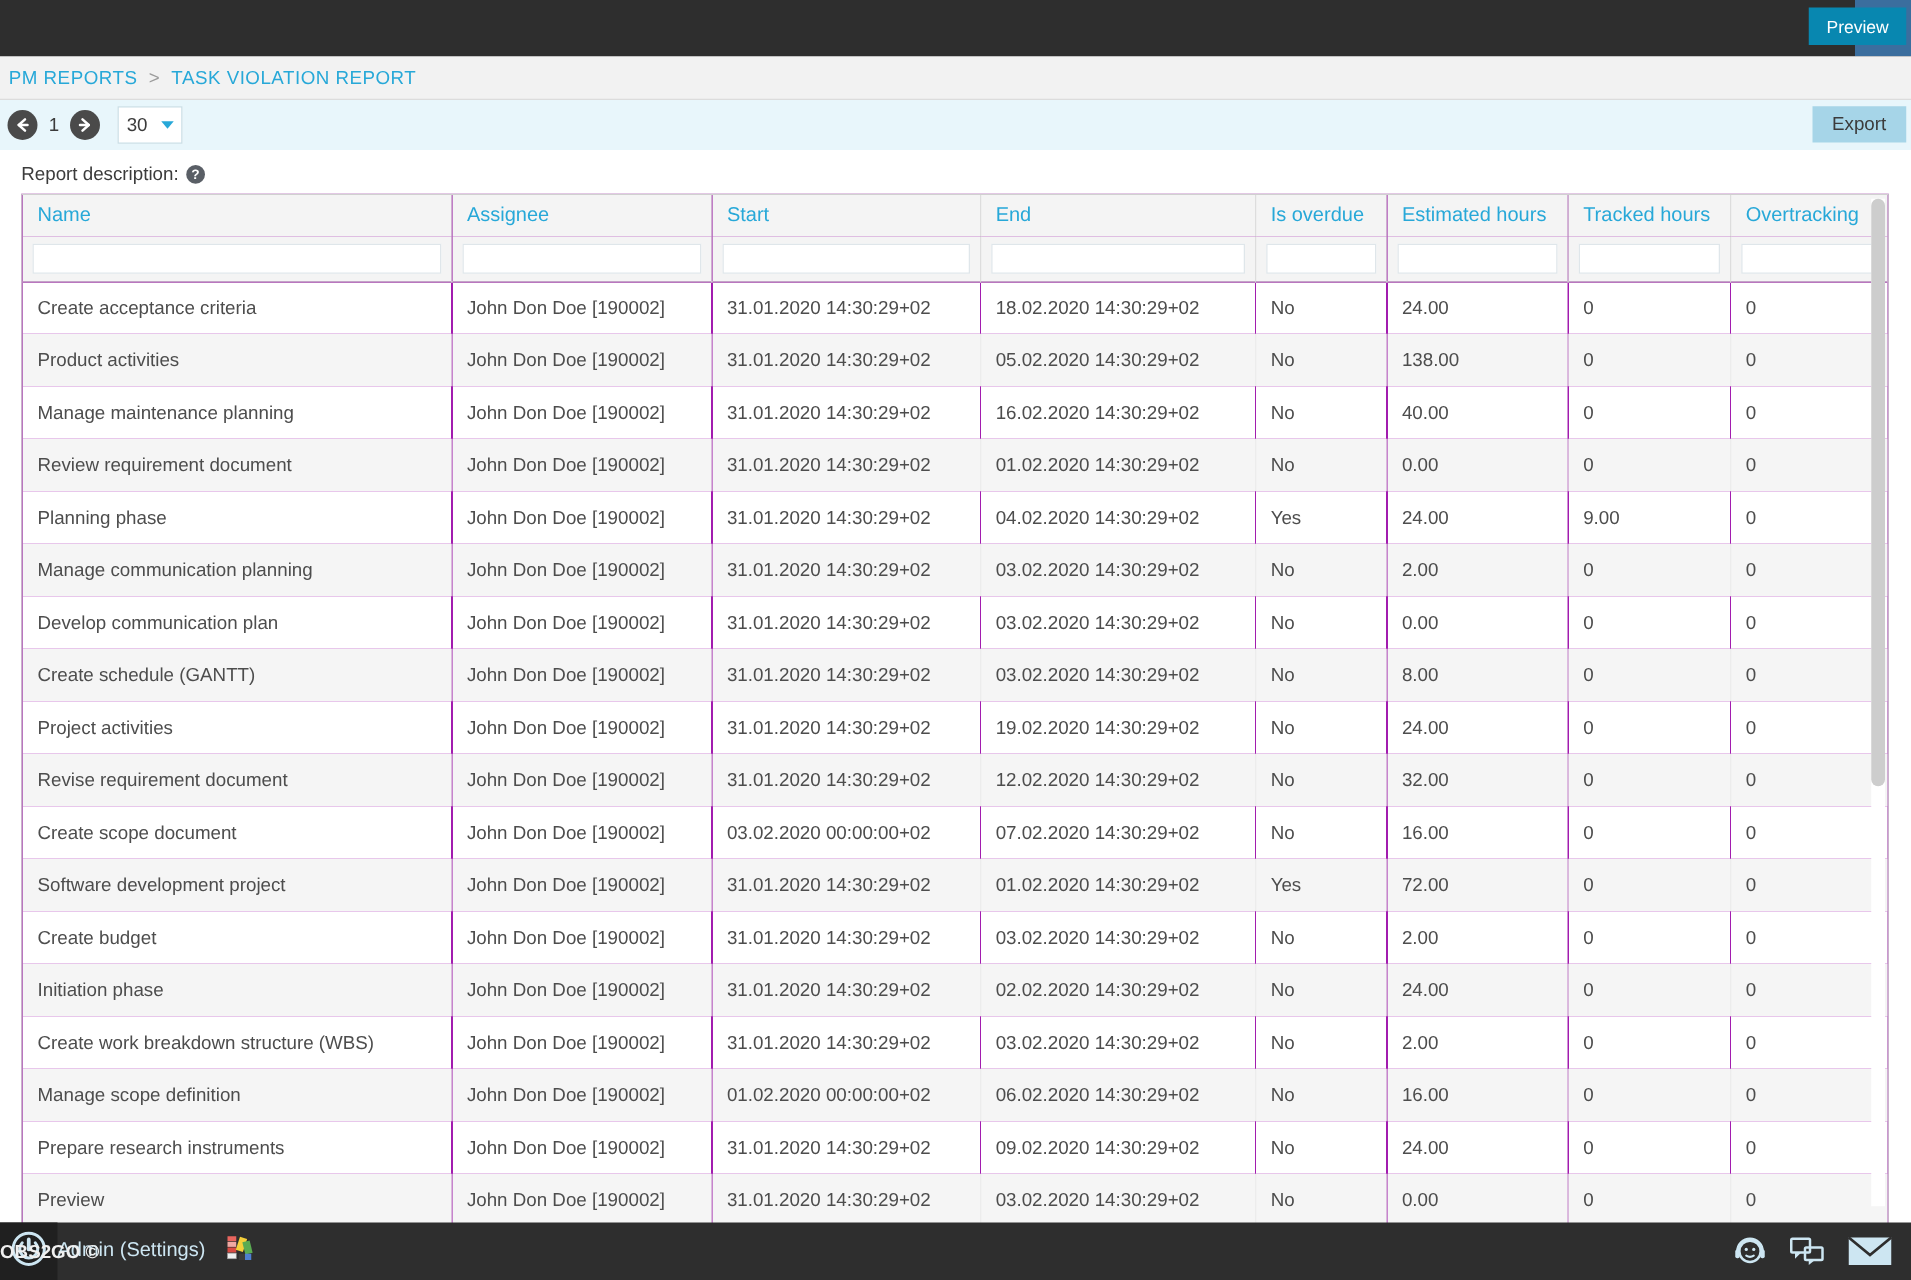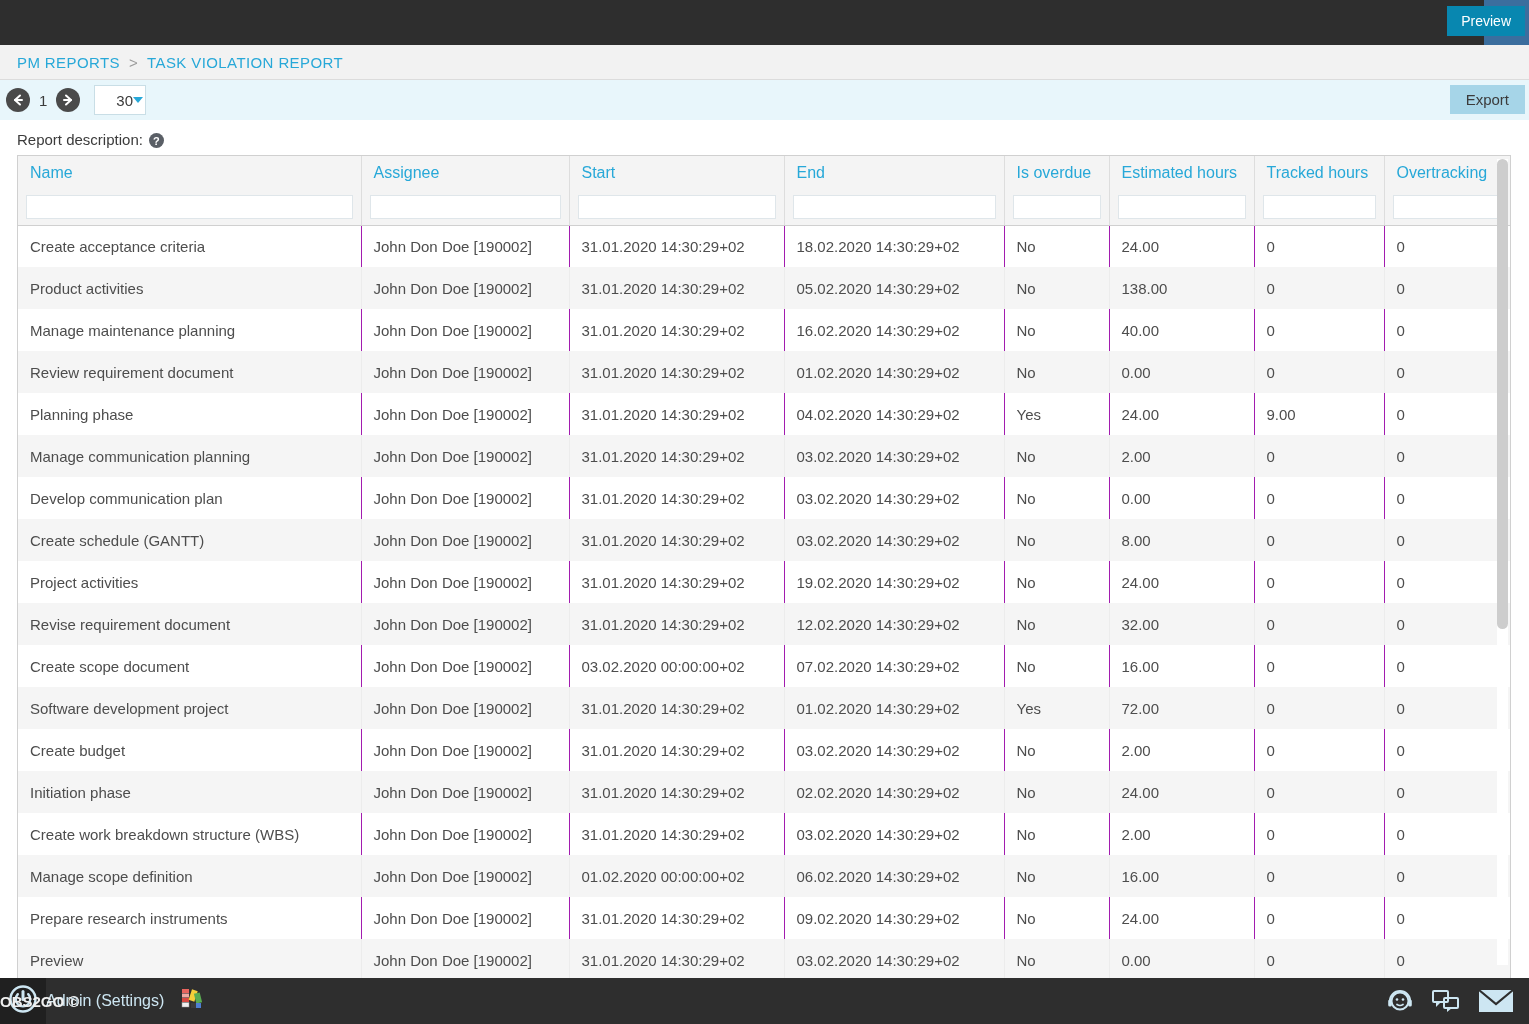--- a/index.html
+++ b/index.html
@@ -28,21 +28,21 @@
     position: absolute; right: 4px; top: 6px;
     background: #0887b0; color: #ffffff;
     font-size: 14px; padding: 8px 14px; border: none;
     cursor: pointer; line-height: 1;
   }
 
   
   .breadcrumb {
     position: absolute; left: 0; top: 45px; width: 1529px; height: 35px;
     background: #f2f2f2; border-bottom: 1px solid #dcdcdc;
-    display: flex; align-items: center; padding-left: 17px;
+    display: flex; align-items: center; padding-left: 7px;
     font-size: 15px; letter-spacing: .4px;
   }
   .crumb-link { color: #27a8d8; text-decoration: none; cursor: pointer; }
   .crumb-sep { color: #9b9b9b; margin: 0 9px; }
   .crumb-current { color: #27a8d8; cursor: pointer; }
 
   
   .toolbar {
     position: absolute; left: 0; top: 80px; width: 1529px; height: 40px;
     background: #e8f6fb;
@@ -52,37 +52,37 @@
     width: 24px; height: 24px; border-radius: 50%;
     background: #4a4a4a; display: flex; align-items: center; justify-content: center;
     cursor: pointer; flex: 0 0 24px;
   }
   .nav-circle svg { display: block; }
   .page-num { color: #3b3b3b; font-size: 15px; margin: 0 9px; }
   .per-page {
     margin-left: 14px; width: 52px; height: 30px;
     background: #ffffff; border: 1px solid #c9dee6;
     display: flex; align-items: center; justify-content: space-between;
-    padding: 0 21px; cursor: pointer; font-size: 15px; color: #3b3b3b;
+    padding: 0 6px; cursor: pointer; font-size: 15px; color: #3b3b3b;
   }
   .caret {
     width: 0; height: 0; border-left: 5px solid transparent;
     border-right: 5px solid transparent; border-top: 6px solid #27a8d8;
   }
   .export-btn {
     position: absolute; right: 4px; top: 5px;
     background: #a6d5e8; color: #3b3b3b; border: none;
     font-size: 15px; padding: 7px 16px; cursor: pointer; line-height: 1; text-align: center;
   }
 
   
   .report-desc {
     position: absolute; left: 17px; top: 131px;
     font-size: 15px; color: #3b3b3b;
-    display: flex; align-items: flex-end; gap: 6px;
+    display: flex; align-items: center; gap: 6px;
   }
   .help-icon {
     width: 15px; height: 15px; border-radius: 50%;
     background: #5a5f66; color: #ffffff; font-size: 11px; font-weight: bold;
     display: inline-flex; align-items: center; justify-content: center;
     cursor: pointer;
   }
 
   
   .table-wrap {

